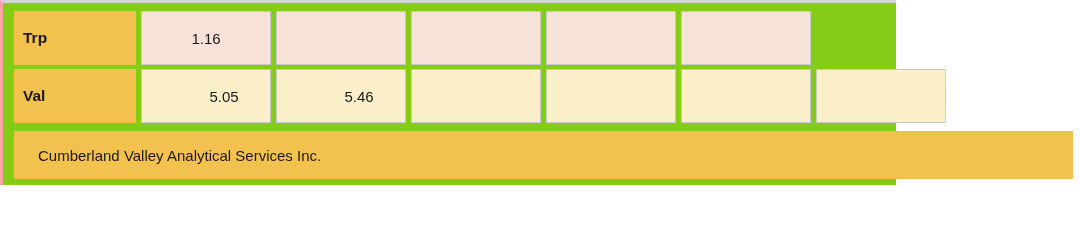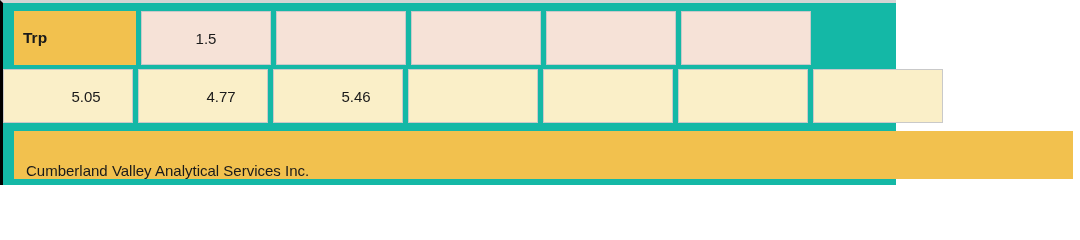--- a/index.html
+++ b/index.html
@@ -14,23 +14,23 @@
     overflow: hidden;
   }
 
   #table-frame {
     position: absolute;
     left: 0;
     top: 0;
     width: 896px;
     height: 185px;
     box-sizing: border-box;
-    border-left: 3px solid #000000;
+    border-left: 3px solid #fca5a5;
     border-top: 3px solid #d4d4d4;
-    background: #14b8a6;
+    background: #84cc16;
   }
 
   .data-row {
     position: absolute;
     left: 0;
     width: 1070px;
     height: 54px;
     display: flex;
   }
   #row-trp { top: 8px; }
@@ -68,45 +68,45 @@
 
   #banner-row {
     position: absolute;
     left: 11px;
     top: 128px;
     width: 1059px;
     height: 48px;
     box-sizing: border-box;
     background: #f2c14e;
     display: flex;
-    align-items: flex-end;
-    padding-left: 12px;
+    align-items: center;
+    padding-left: 24px;
   }
   #banner-label {
     font-size: 15px;
     color: #1a1a1a;
   }
 </style>
 </head>
 <body>
 
 <div id="table-frame">
 
   <div class="data-row" id="row-trp">
     <div class="cell cell-label">Trp</div>
-    <div class="cell cell-value">1.5</div>
+    <div class="cell cell-value">1.16</div>
     <div class="cell cell-value"></div>
     <div class="cell cell-value"></div>
     <div class="cell cell-value"></div>
     <div class="cell cell-value"></div>
   </div>
 
   <div class="data-row" id="row-val">
+    <div class="cell cell-label">Val</div>
     <div class="cell cell-value">5.05</div>
-    <div class="cell cell-value">4.77</div>
     <div class="cell cell-value">5.46</div>
     <div class="cell cell-value"></div>
     <div class="cell cell-value"></div>
     <div class="cell cell-value"></div>
     <div class="cell cell-value"></div>
   </div>
 
   <div id="banner-row">
     <span id="banner-label">Cumberland Valley Analytical Services Inc.</span>
   </div>

